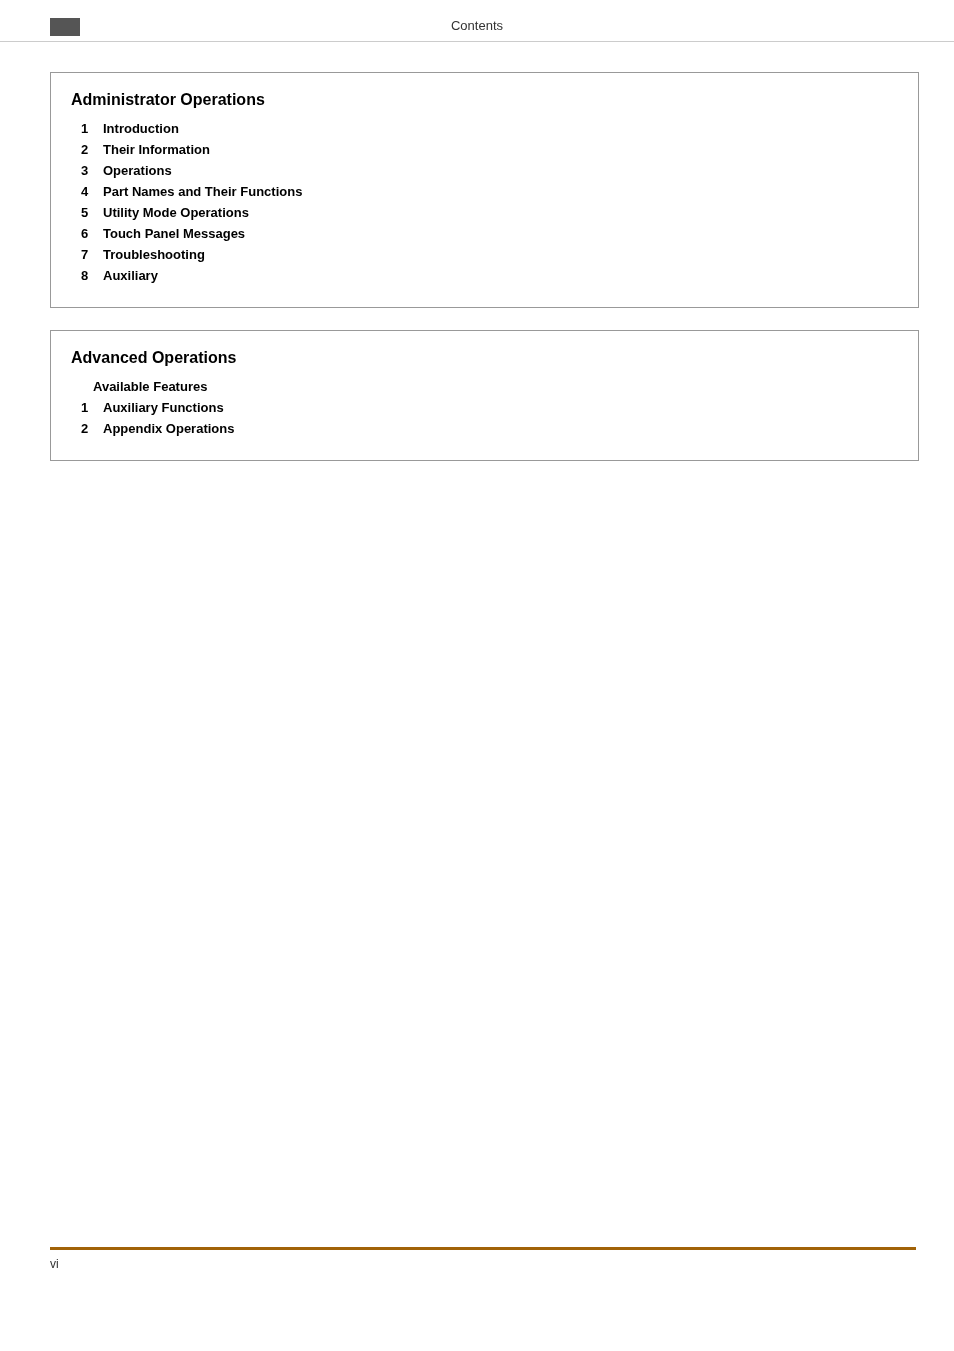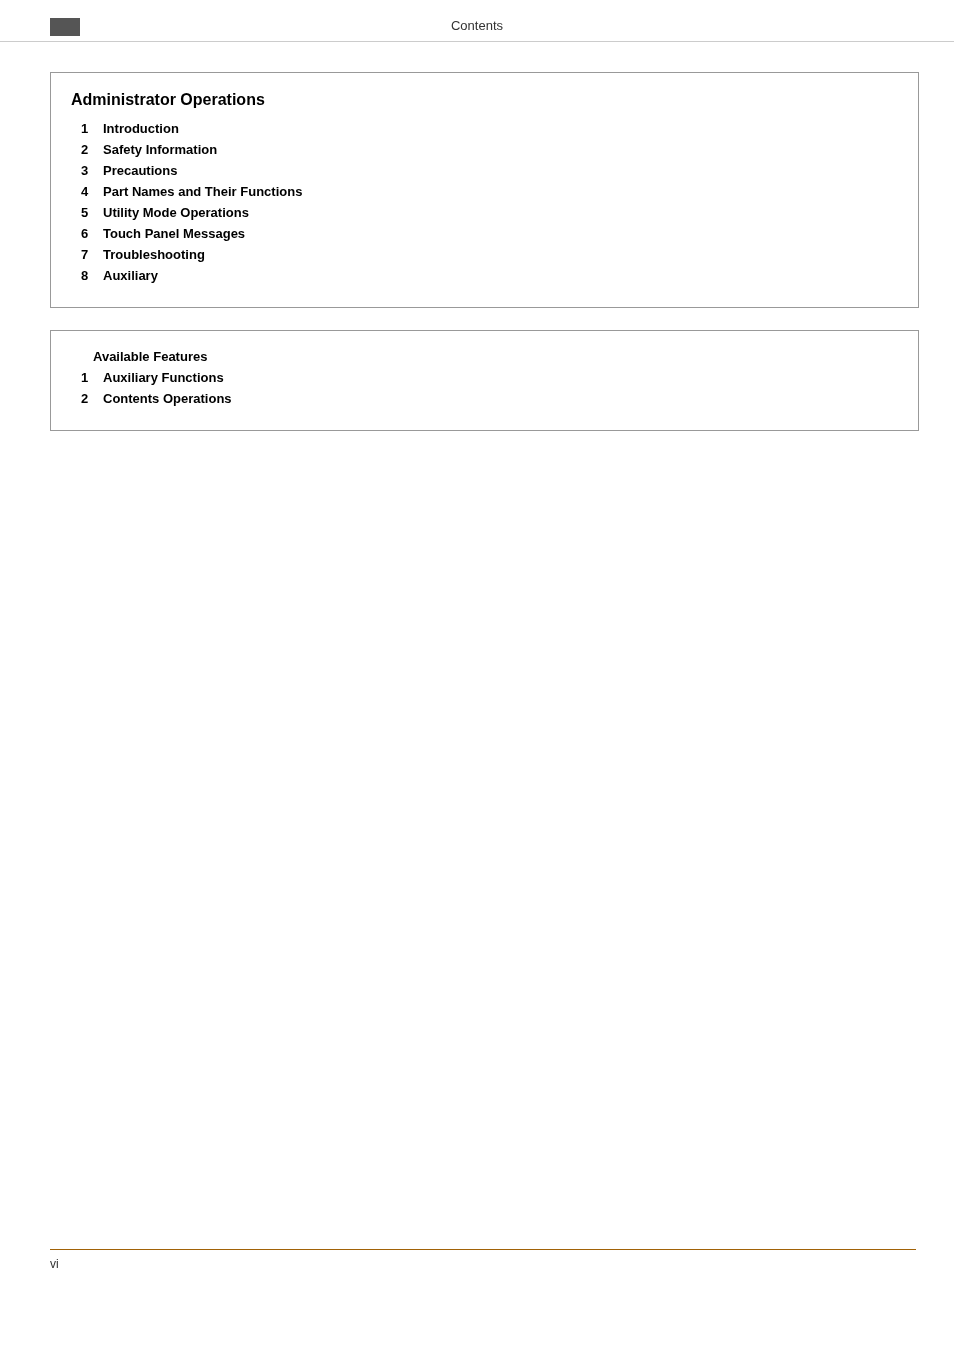--- a/index.html
+++ b/index.html
@@ -77,21 +77,21 @@
     .toc-item-nonum .label {
       font-weight: bold;
       color: #000000;
     }
 
     .footer-line {
       position: absolute;
       bottom: 80px;
       left: 50px;
       right: 38px;
-      border-top: 1px solid #a16207;
+      border-top: 3px solid #a16207;
       padding-top: 6px;
     }
 
     .footer-page {
       font-size: 12px;
       color: #333333;
     }
   </style>
 </head>
 <body>
@@ -107,25 +107,25 @@
 
   <div class="section-box">
     <div class="section-heading">Administrator Operations</div>
     <ul class="toc-list">
       <li class="toc-item">
         <span class="num">1</span>
         <span class="label">Introduction</span>
       </li>
       <li class="toc-item">
         <span class="num">2</span>
-        <span class="label">Safety Information</span>
+        <span class="label">Their Information</span>
       </li>
       <li class="toc-item">
         <span class="num">3</span>
-        <span class="label">Precautions</span>
+        <span class="label">Operations</span>
       </li>
       <li class="toc-item">
         <span class="num">4</span>
         <span class="label">Part Names and Their Functions</span>
       </li>
       <li class="toc-item">
         <span class="num">5</span>
         <span class="label">Utility Mode Operations</span>
       </li>
       <li class="toc-item">
@@ -137,31 +137,32 @@
         <span class="label">Troubleshooting</span>
       </li>
       <li class="toc-item">
         <span class="num">8</span>
         <span class="label">Auxiliary</span>
       </li>
     </ul>
   </div>
 
   <div class="section-box">
+    <div class="section-heading">Advanced Operations</div>
     <div class="toc-item-nonum">
       <span class="label">Available Features</span>
     </div>
     <ul class="toc-list">
       <li class="toc-item">
         <span class="num">1</span>
         <span class="label">Auxiliary Functions</span>
       </li>
       <li class="toc-item">
         <span class="num">2</span>
-        <span class="label">Contents Operations</span>
+        <span class="label">Appendix Operations</span>
       </li>
     </ul>
   </div>
 
 </div>
 
 <div class="footer-line">
   <span class="footer-page">vi</span>
 </div>
 

